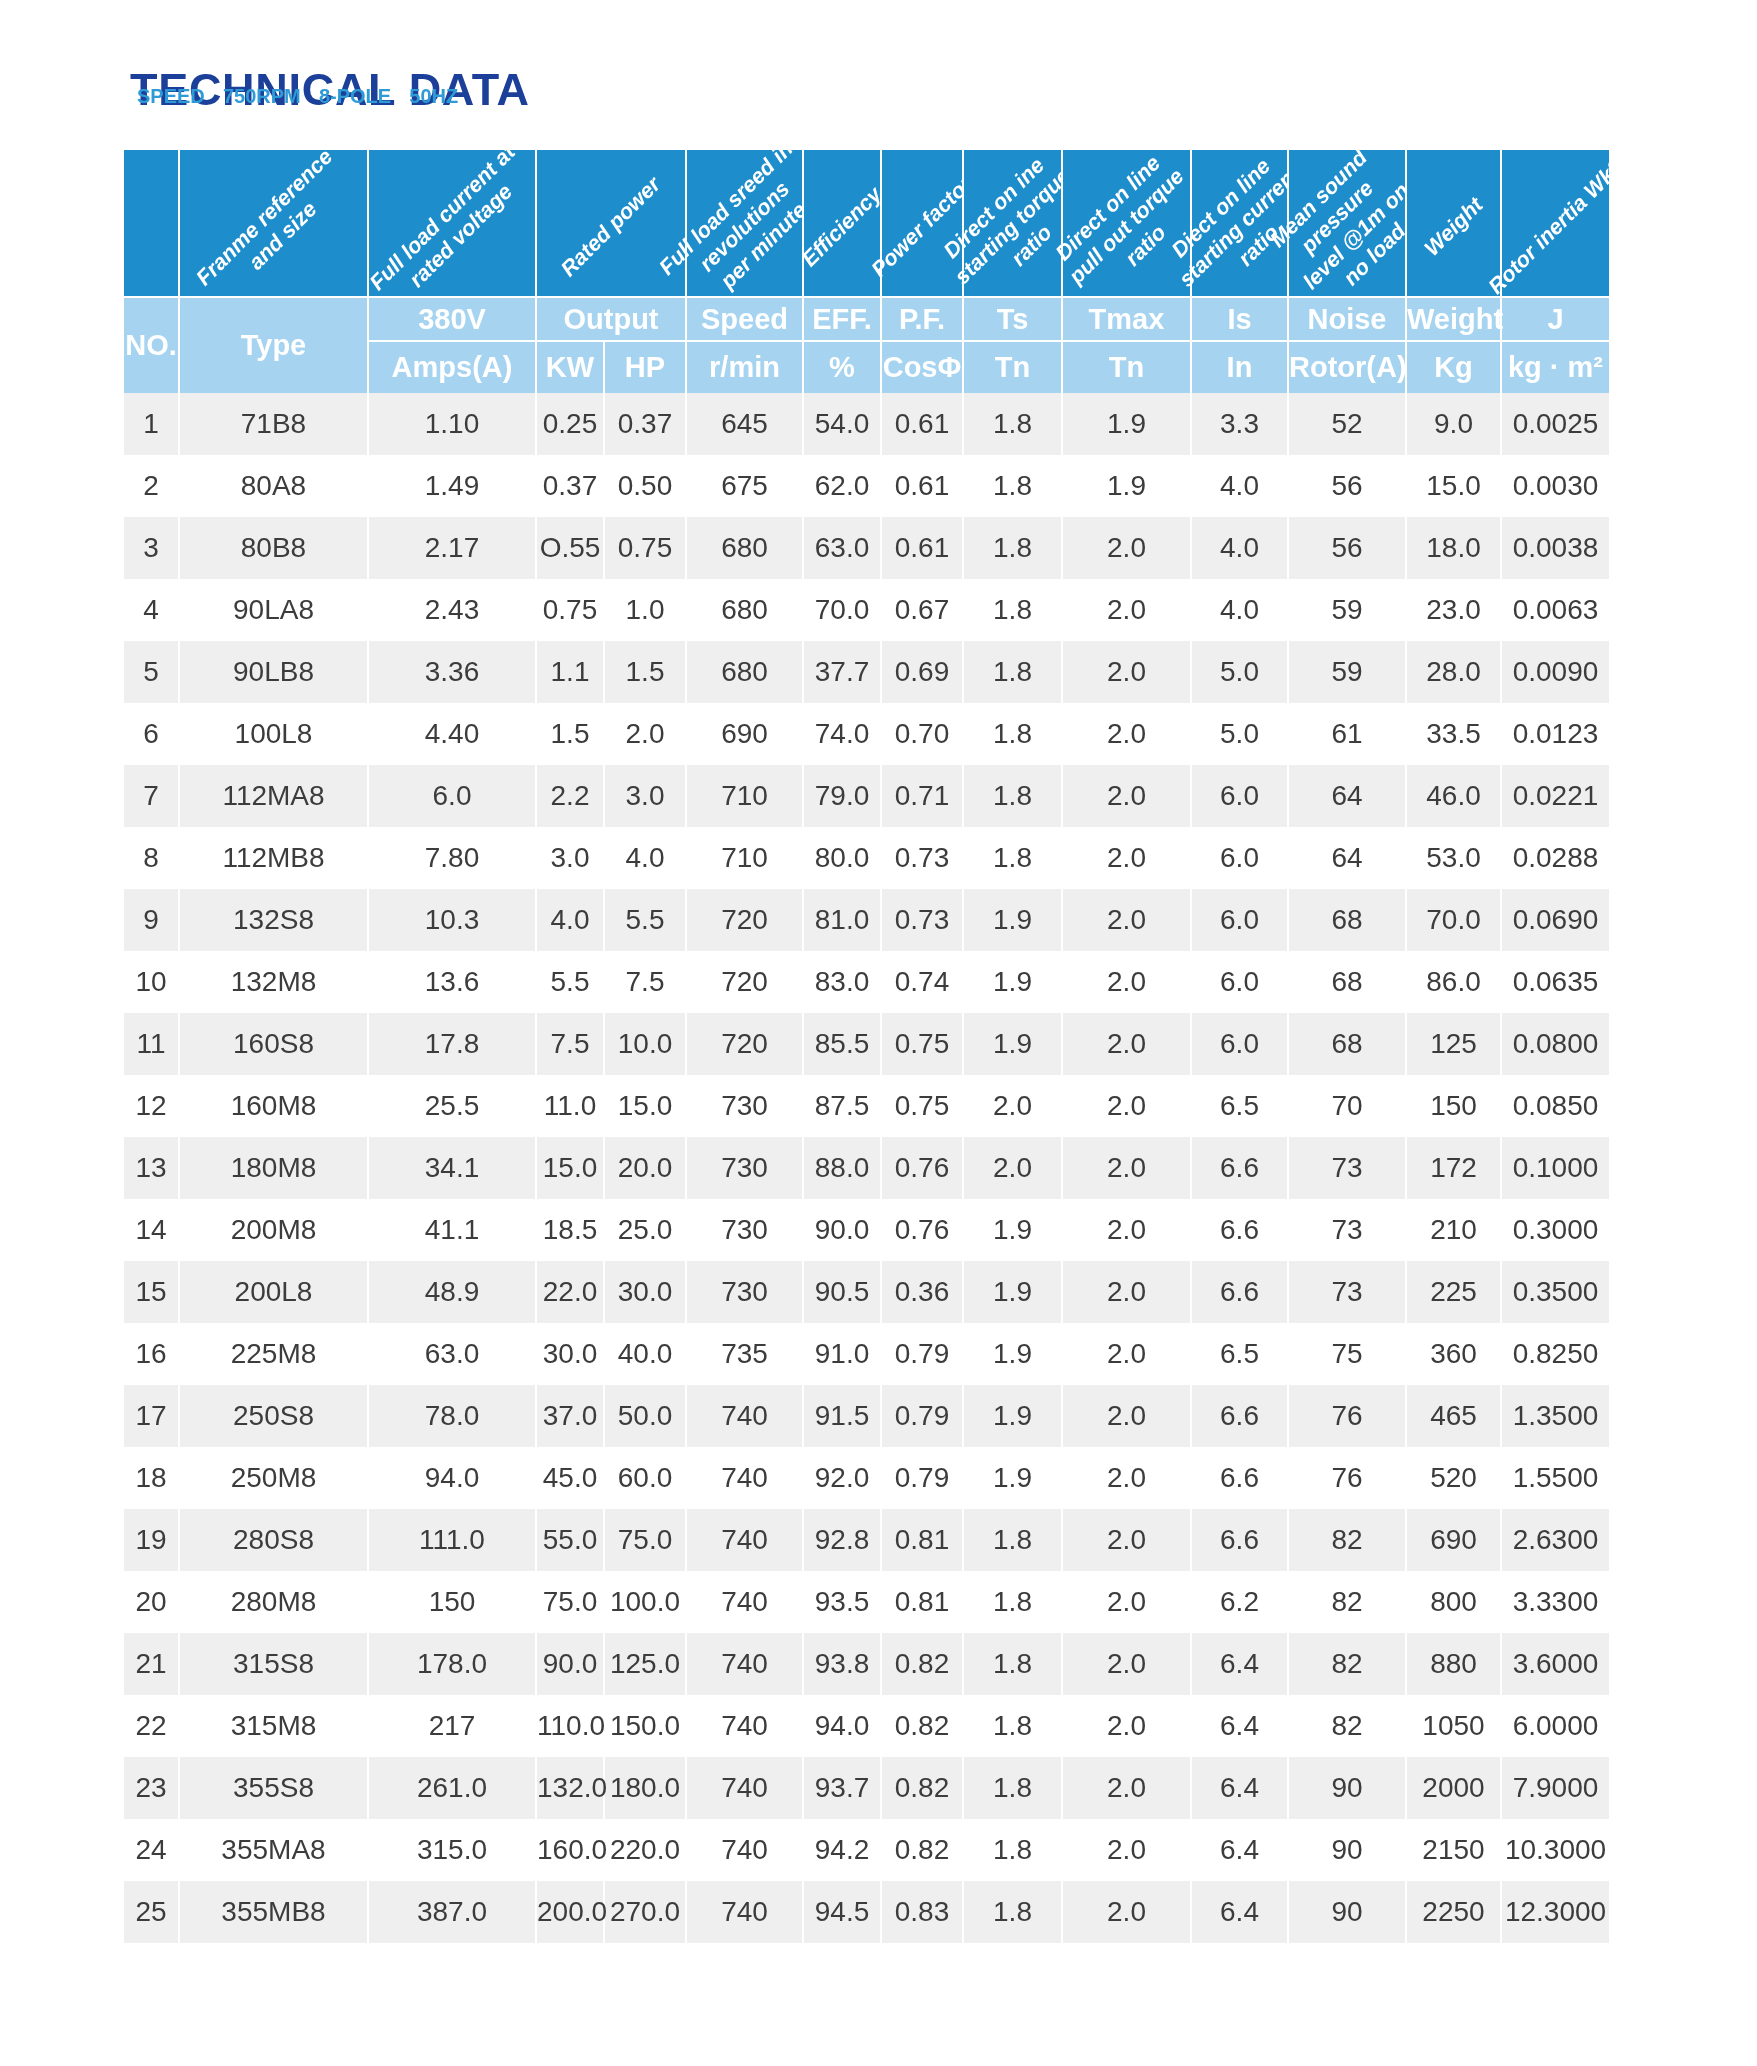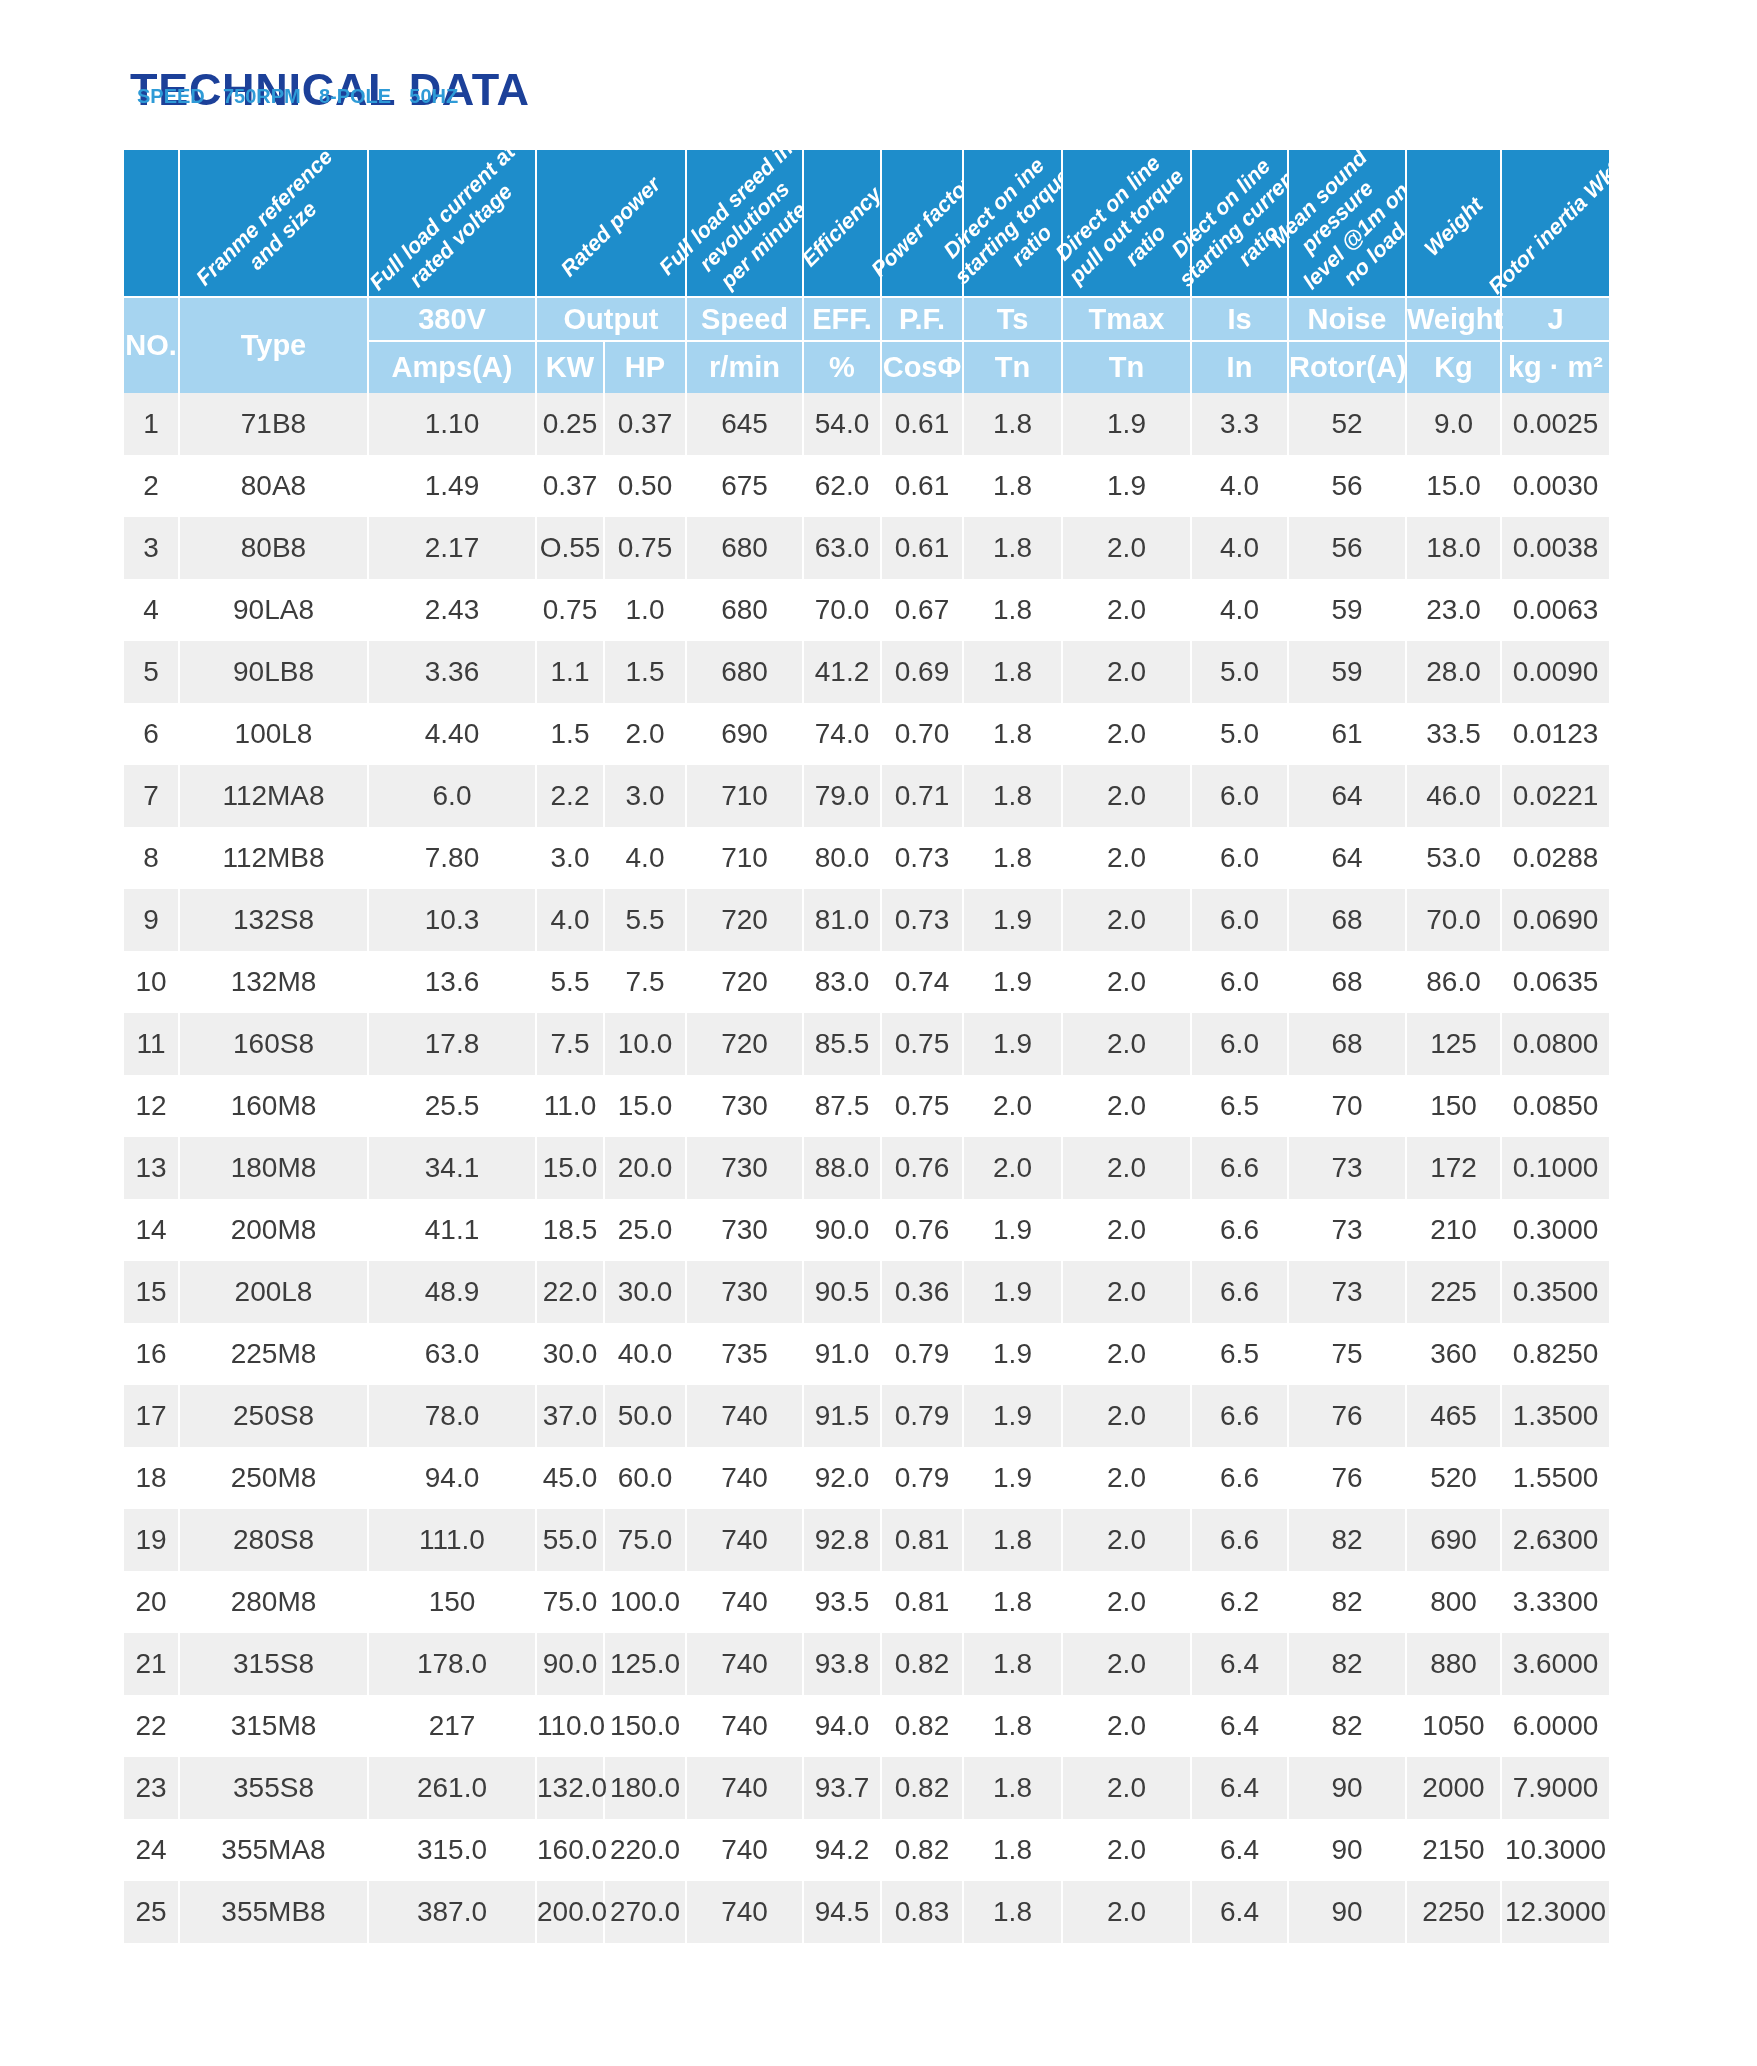--- a/index.html
+++ b/index.html
@@ -219,21 +219,21 @@
         <td>23.0</td>
         <td>0.0063</td>
       </tr>
       <tr class="odd">
         <td>5</td>
         <td>90LB8</td>
         <td>3.36</td>
         <td>1.1</td>
         <td>1.5</td>
         <td>680</td>
-        <td>41.2</td>
+        <td>37.7</td>
         <td>0.69</td>
         <td>1.8</td>
         <td>2.0</td>
         <td>5.0</td>
         <td>59</td>
         <td>28.0</td>
         <td>0.0090</td>
       </tr>
       <tr class="even">
         <td>6</td>

